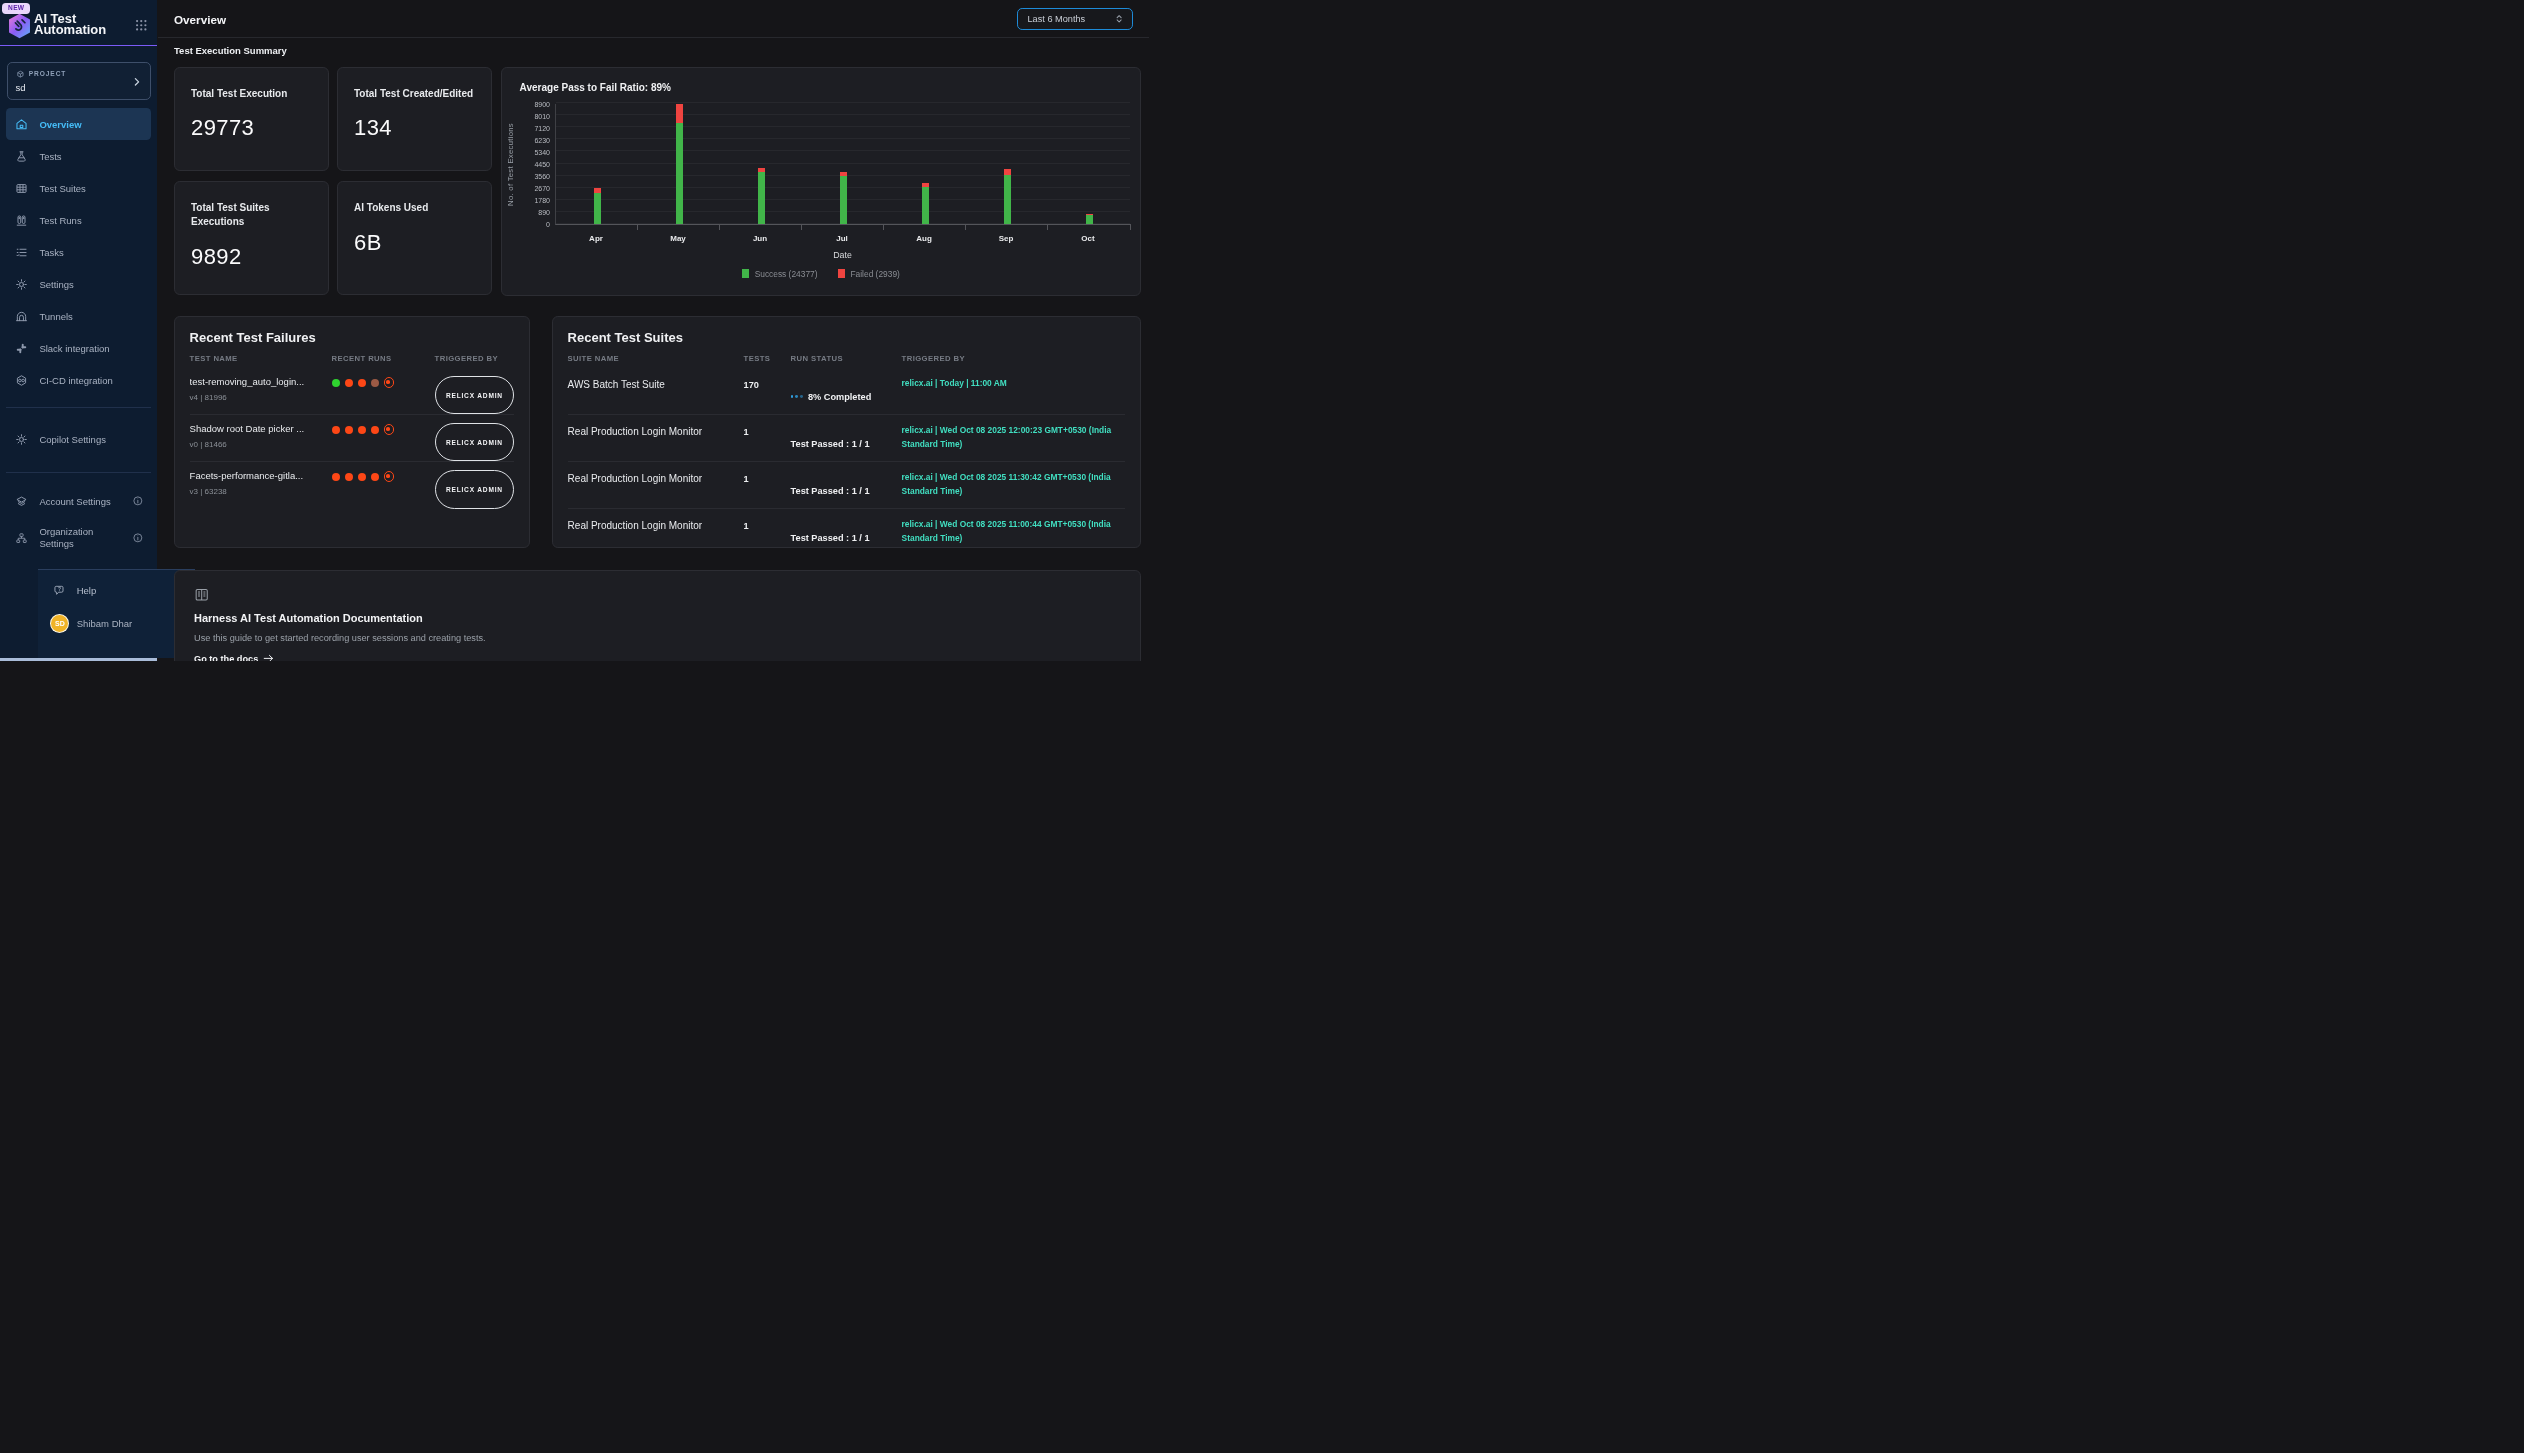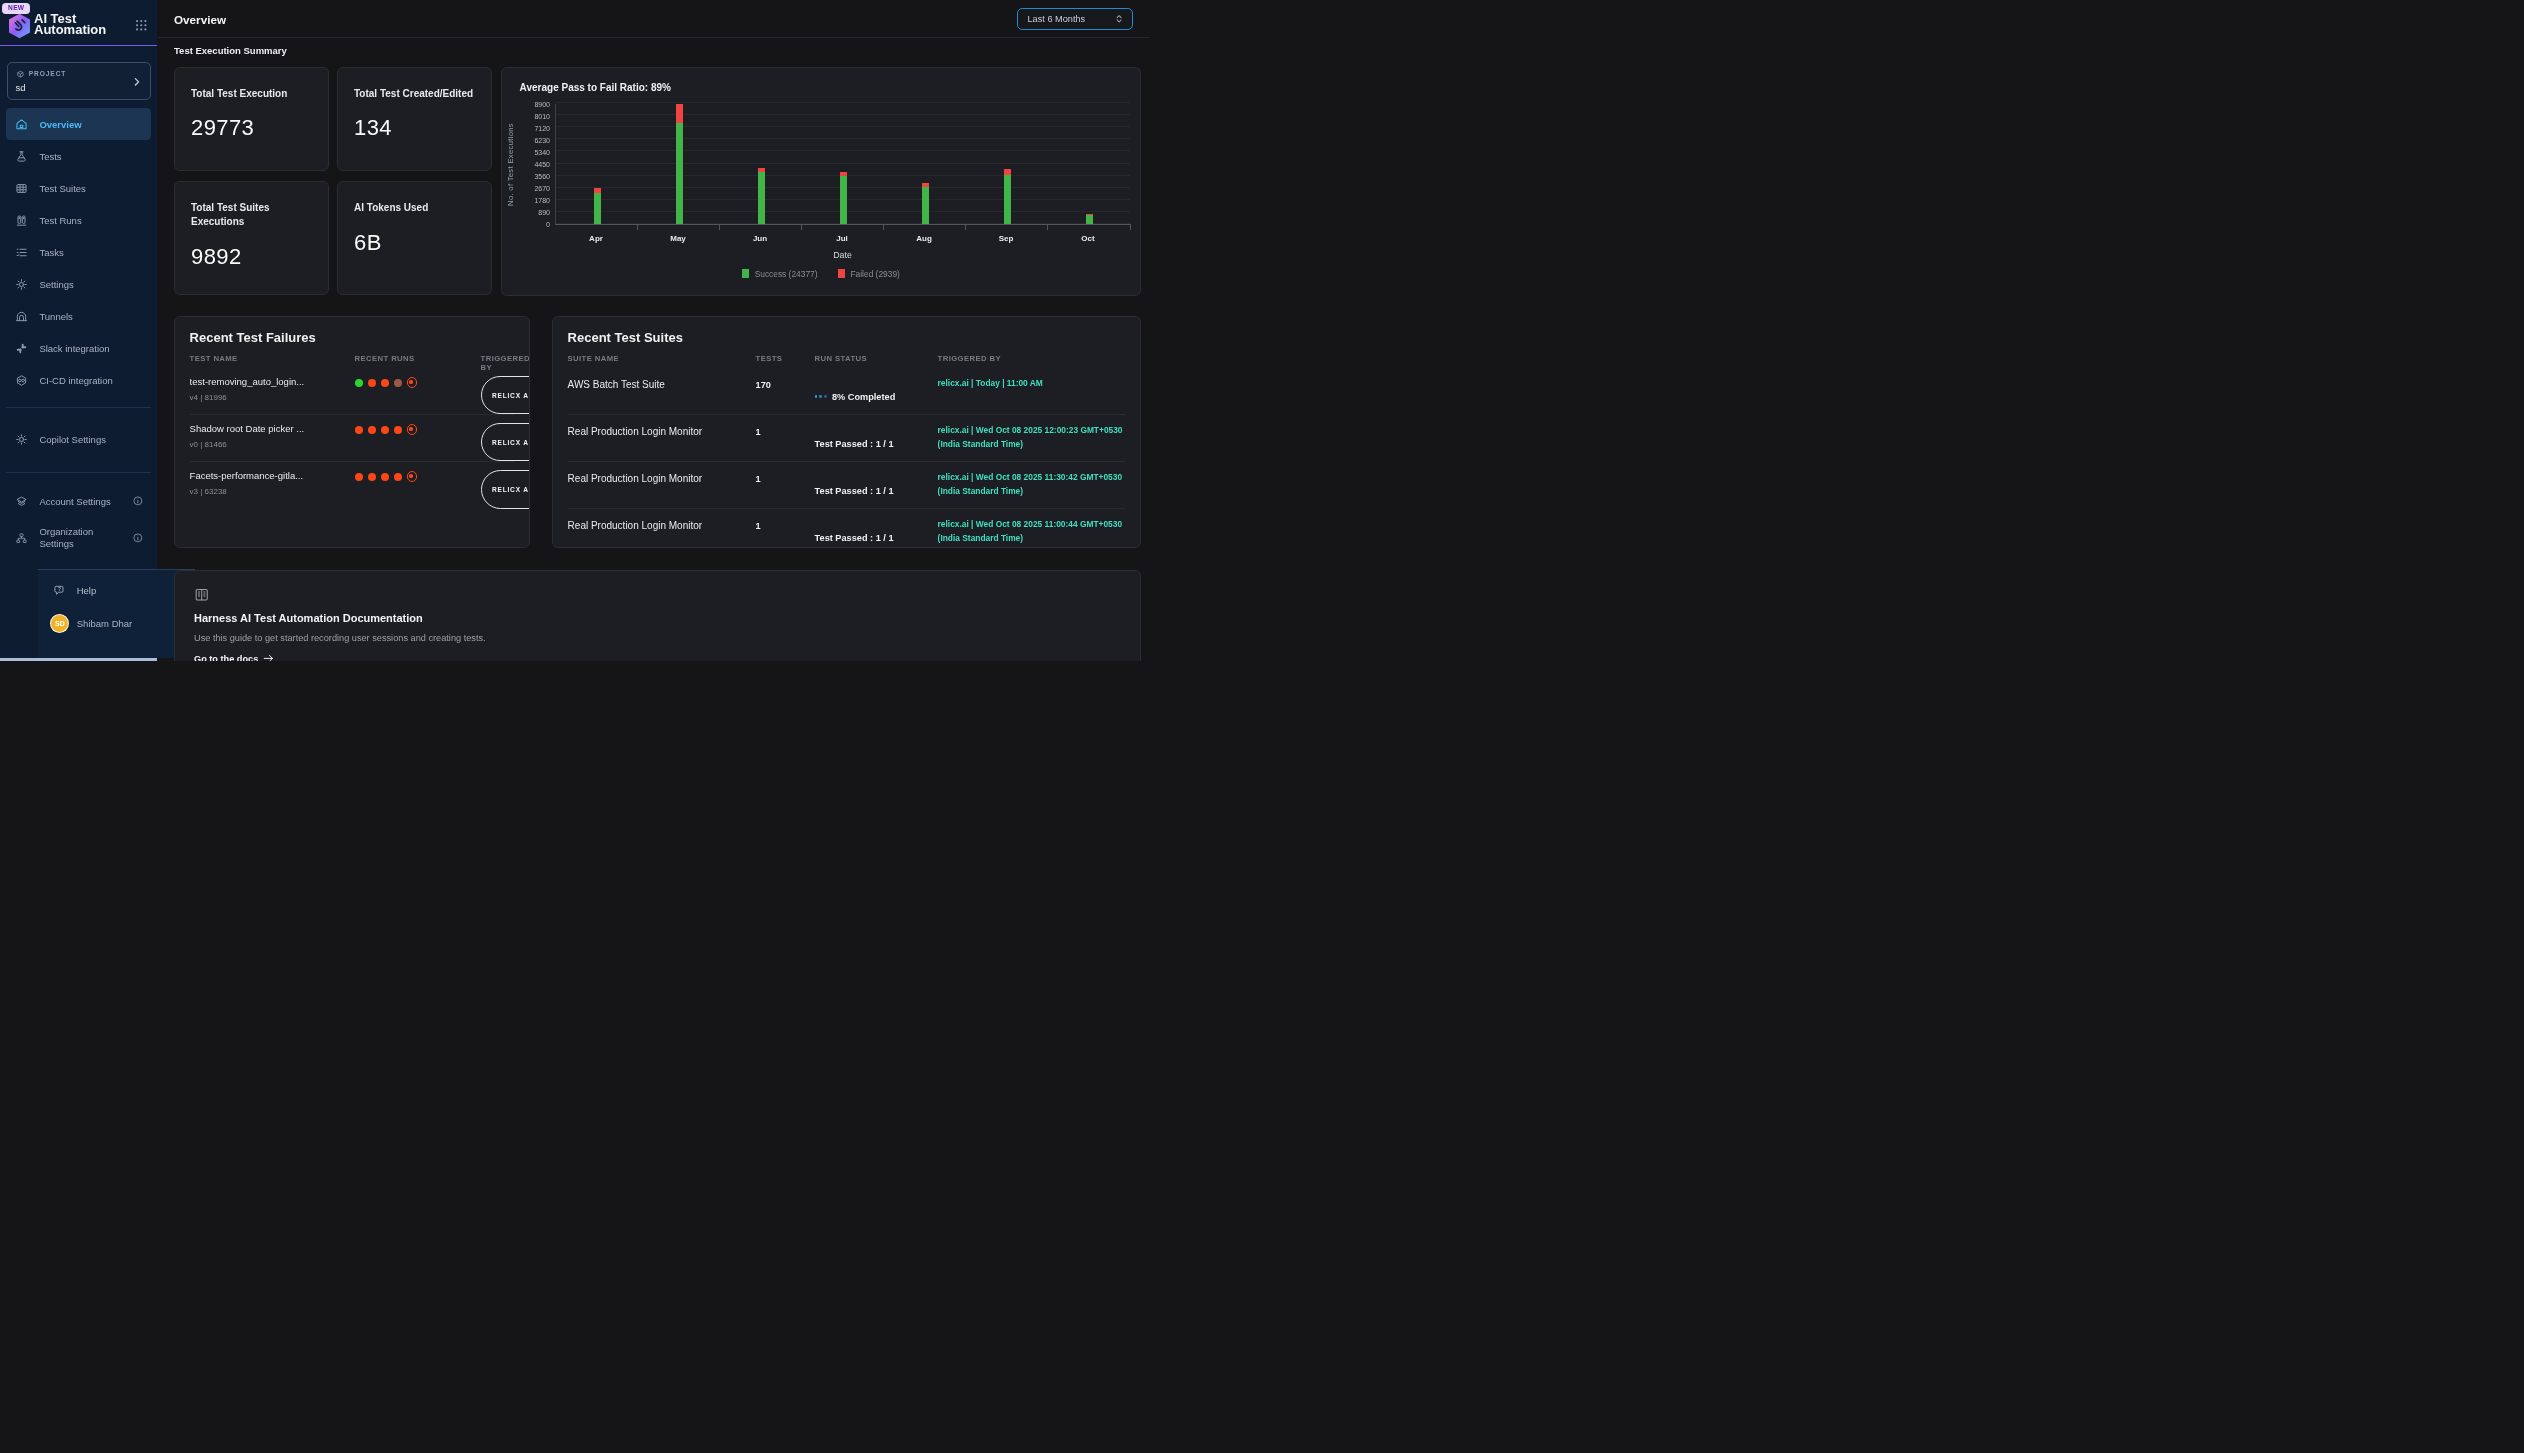--- a/index.html
+++ b/index.html
@@ -70,22 +70,22 @@
   .legend-item { display:flex; align-items:center; gap:5.9px; font-size:8.4px; color:#8a8d93; }
   .sw { width:6.6px; height:8.8px; }
   .sw.g { background:#41b549; } .sw.r { background:#ef4440; }
 
   
   .panel-title { position:absolute; left:14.6px; top:12.5px; font-size:13px; font-weight:bold; color:#f0f1f3; }
   .thead { position:absolute; left:14.6px; right:14.6px; top:37px; display:grid; font-size:7.7px; font-weight:bold; letter-spacing:0.4px; color:#767b84; }
   .rows { position:absolute; left:14.6px; right:14.6px; top:51px; bottom:0; }
   .trow { display:grid; height:47px; border-bottom:0.7px solid #2a2b31; padding-top:8px; cursor:pointer; }
   .trow:last-child { border-bottom:none; }
-  .fail-grid { grid-template-columns:142px 103px 1fr;gap:23px; }
-  .suite-grid { grid-template-columns:176px 47px 111px 1fr;gap:12px; }
+  .fail-grid { grid-template-columns:142px 103px 1fr; }
+  .suite-grid { grid-template-columns:176px 47px 111px 1fr; }
   .tname { font-size:9.5px; color:#e9ebee; white-space:nowrap; overflow:hidden; }
   .tmeta { margin-top:5.9px; font-size:8px; color:#8b9097; }
   .run-dots { display:flex; gap:5.1px; align-items:center; height:11.7px; margin-top:0.7px; }
   .rd { width:8px; height:8px; border-radius:50%; }
   .rd.success { background:#2fd42f; }
   .rd.failed { background:#fd4716; }
   .rd.aborted { background:#9c5a45; }
   .rd.target { width:10.3px; height:10.3px; background:transparent; border:1.8px solid #fd4716; position:relative; }
   .rd.target::after { content:""; position:absolute; left:1.5px; top:1.5px; width:3.7px; height:3.7px; border-radius:50%; background:#fd4716; }
   .pill-btn { justify-self:start; border:0.7px solid #dfe2e6; color:#f3f4f6; background:transparent; border-radius:732px; padding:4.4px 10.3px 3.7px; font-family:"Liberation Sans",sans-serif; font-size:6.6px; font-weight:bold; letter-spacing:0.8px; white-space:nowrap; cursor:pointer; }

